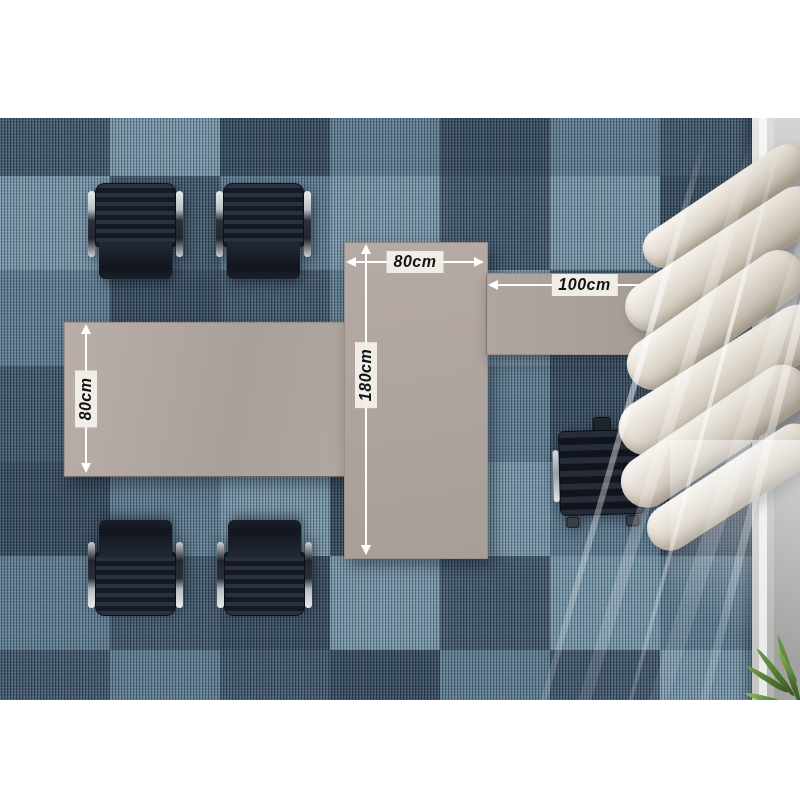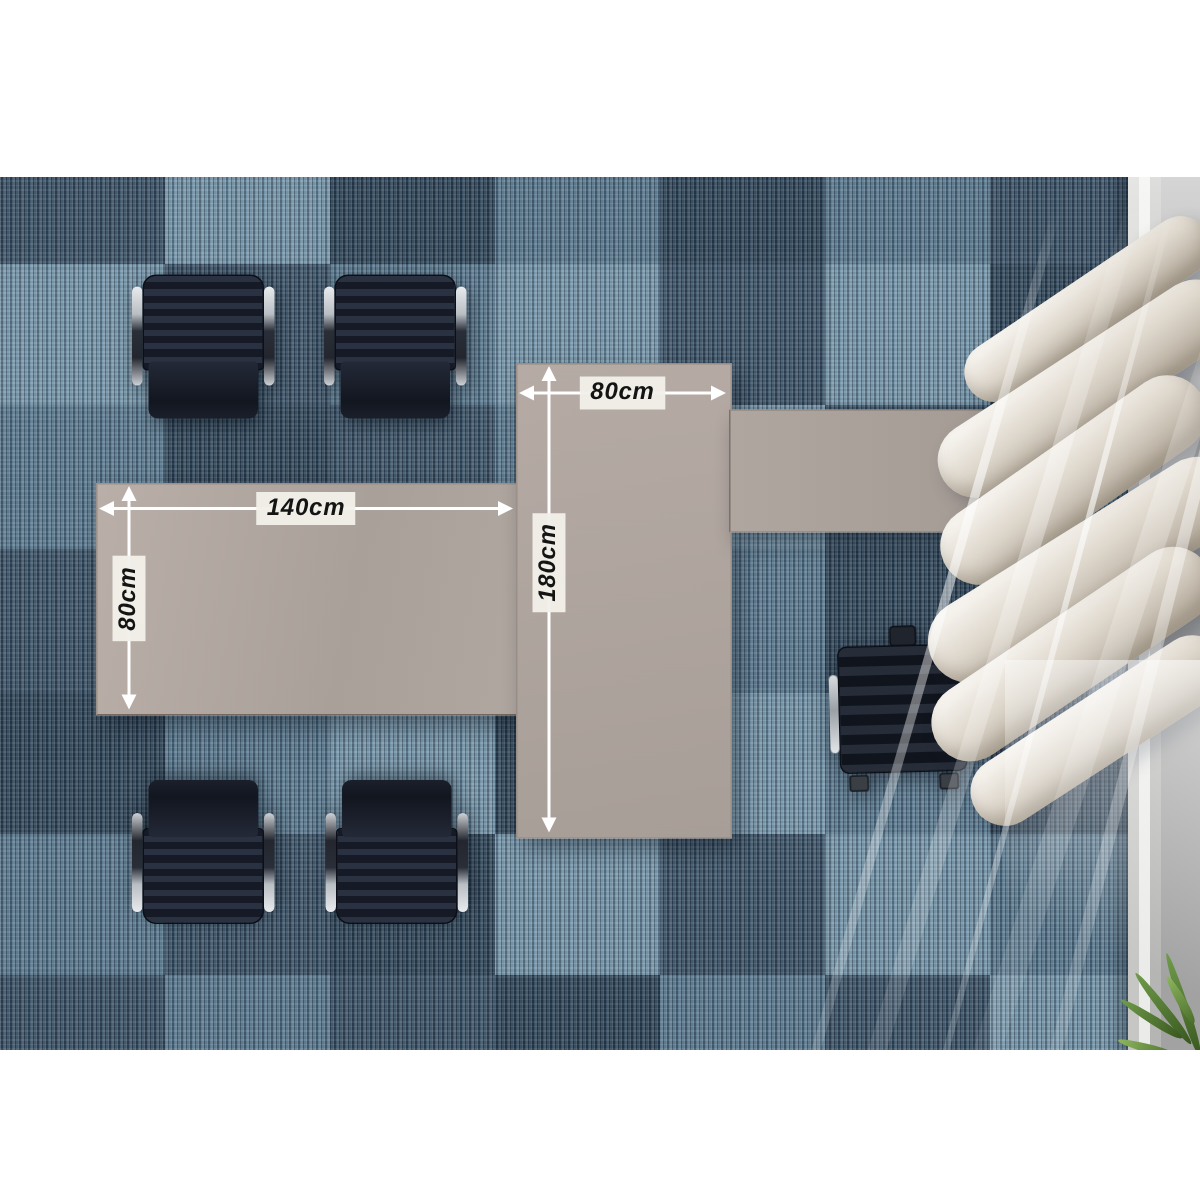--- a/index.html
+++ b/index.html
@@ -176,43 +176,43 @@
 
     <div id="exec">
       <div class="knob"></div>
       <div class="rail rail-l"></div>
       <div class="rail rail-r"></div>
       <div class="body"></div>
       <div class="caster c1"></div>
       <div class="caster c2"></div>
     </div>
 
-    <div class="dim h" style="left:66px;top:211px;width:276px;height:20px;">
-      <div class="dline-h"></div>
-      <div class="head left"></div>
-      <div class="head right"></div>
-      <div class="dlabel">140cm</div>
-    </div>
     <div class="dim v" style="left:76px;top:206px;width:20px;height:149px;">
       <div class="dline-v"></div>
       <div class="head up"></div>
       <div class="head down"></div>
       <div class="dlabel">80cm</div>
     </div>
     <div class="dim h" style="left:346px;top:134px;width:138px;height:20px;">
       <div class="dline-h"></div>
       <div class="head left"></div>
       <div class="head right"></div>
       <div class="dlabel">80cm</div>
     </div>
     <div class="dim v" style="left:356px;top:126px;width:20px;height:311px;">
       <div class="dline-v"></div>
       <div class="head up"></div>
       <div class="head down"></div>
       <div class="dlabel" style="top:42%;">180cm</div>
+    </div>
+    <div class="dim h" style="left:488px;top:157px;width:193px;height:20px;">
+      <div class="dline-h"></div>
+      <div class="head left"></div>
+      <div class="head right"></div>
+      <div class="dlabel">100cm</div>
     </div>
     <div class="dim v" style="left:665px;top:157px;width:20px;height:76px;">
       <div class="dline-v"></div>
       <div class="head up"></div>
       <div class="head down"></div>
       <div class="dlabel">40cm</div>
     </div>
 
     <div id="curtains">
       <div class="fold" style="top:38px;  right:-20px; width:190px; height:40px; transform:rotate(-34deg);"></div>

